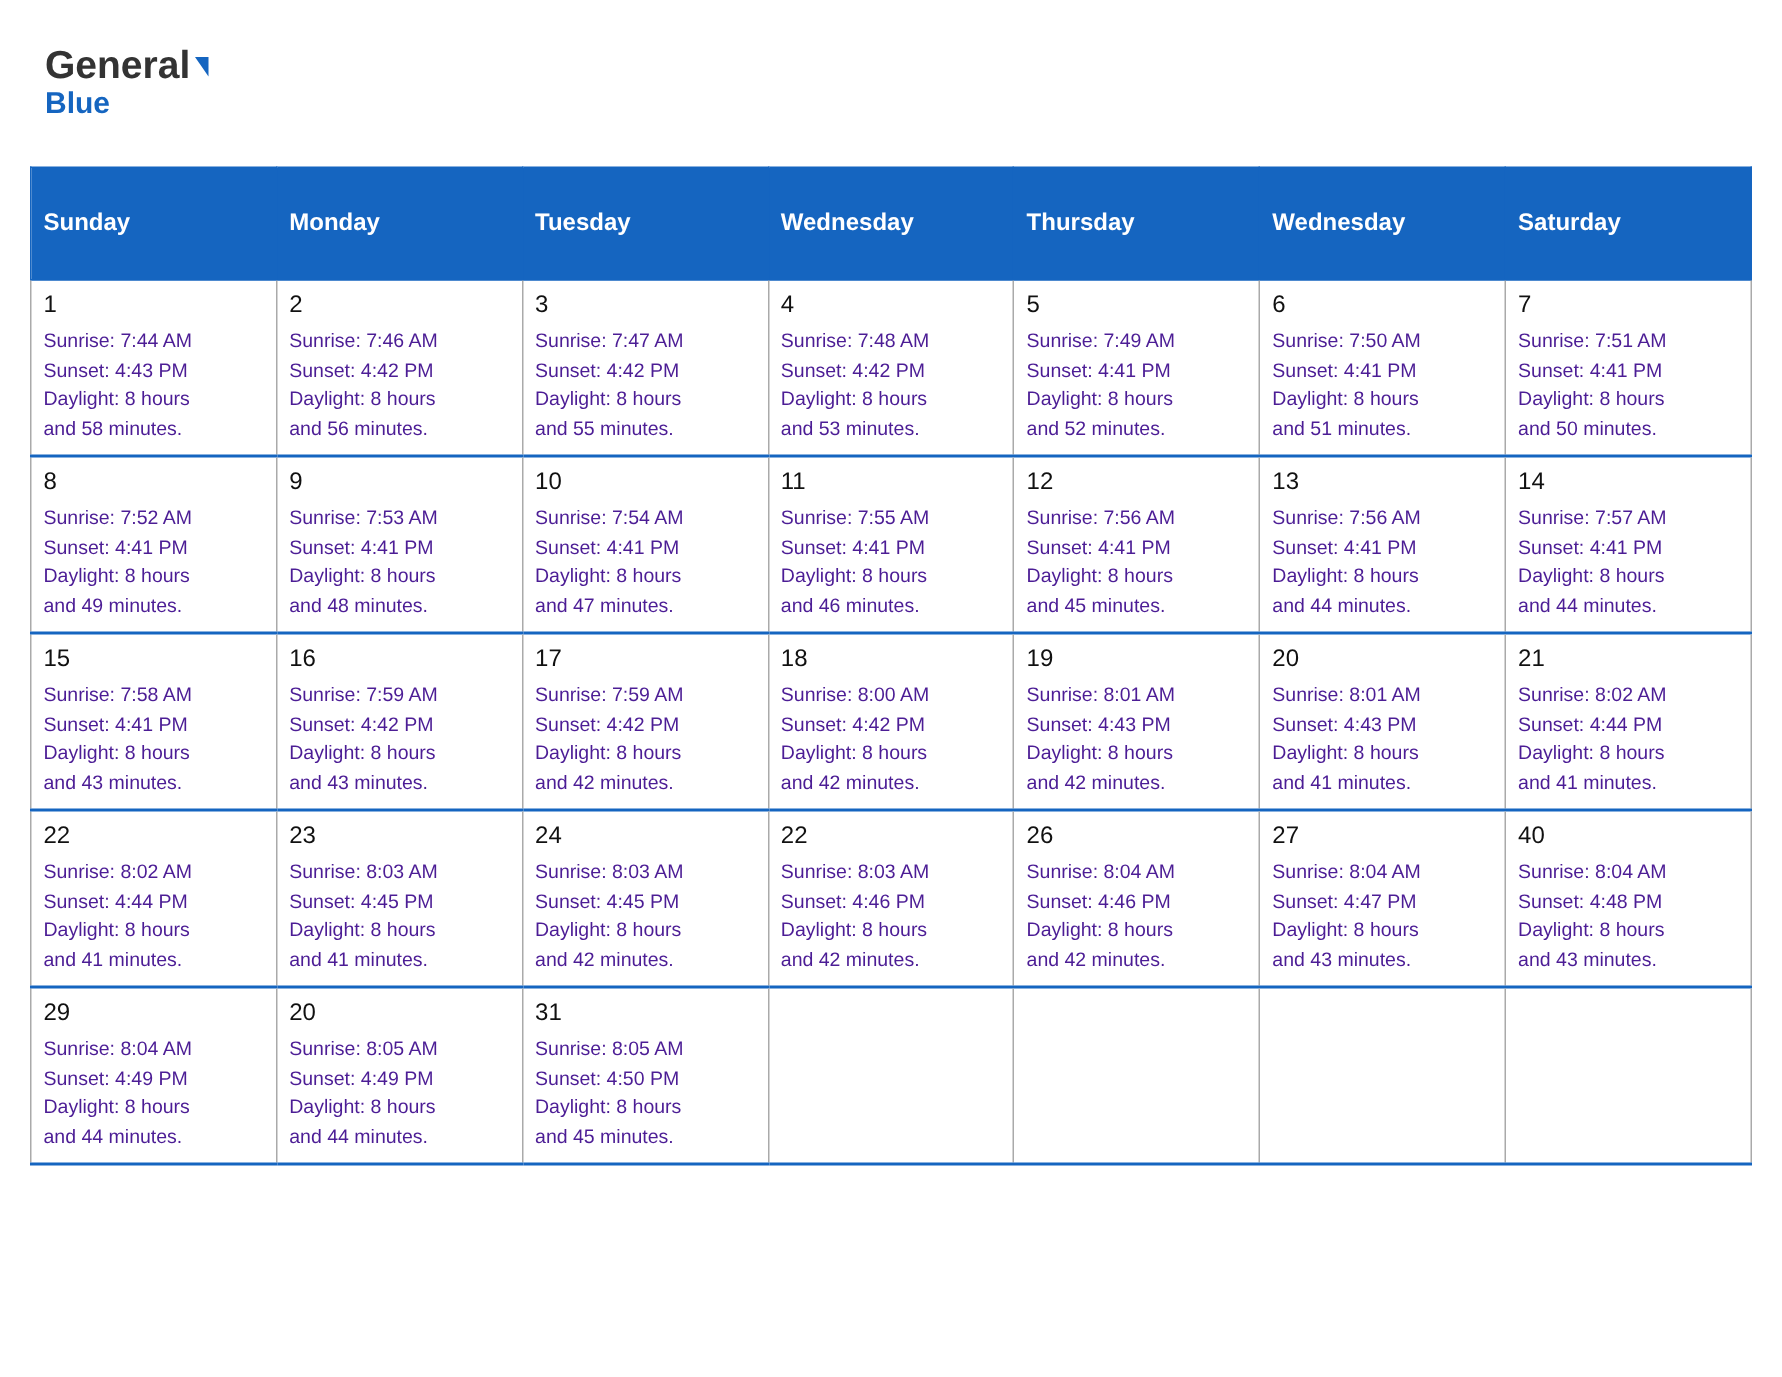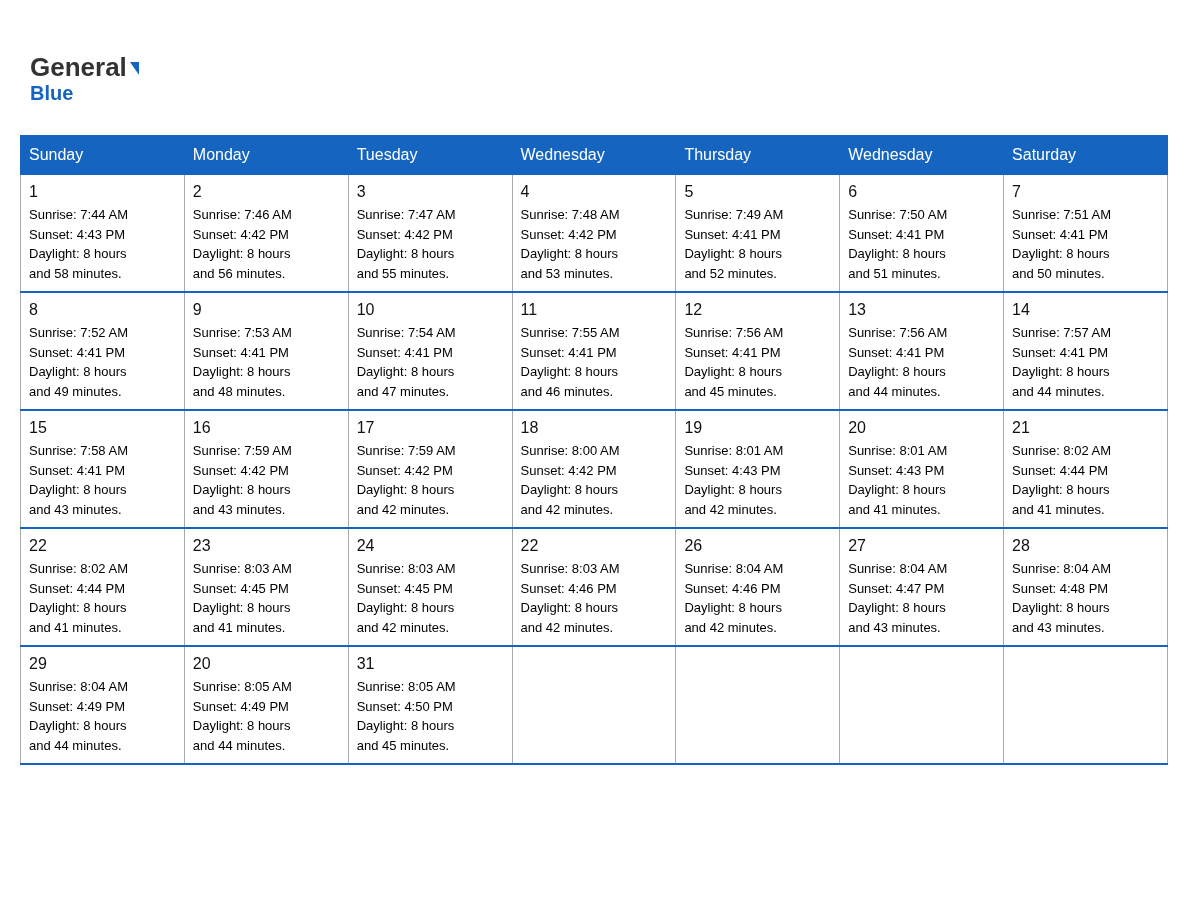--- a/index.html
+++ b/index.html
@@ -14,21 +14,20 @@
       display: flex;
       justify-content: space-between;
       align-items: flex-start;
       margin-bottom: 20px;
       padding: 10px 10px 10px 10px;
     }
     .logo {
       display: flex;
       flex-direction: column;
       align-items: flex-start;
-      margin-top: 24px;
     }
     .logo-text {
       font-size: 26px;
       font-weight: bold;
       color: #333;
       line-height: 1;
     }
     .logo-bottom {
       font-size: 20px;
       font-weight: bold;
@@ -51,22 +50,22 @@
     }
     .calendar {
       width: 100%;
       border-collapse: collapse;
       border: 1px solid #999;
     }
     .calendar th {
       background-color: #1565c0;
       color: #ffffff;
       font-size: 16px;
-      font-weight: normal;
-      padding: 10px 8px;
+      font-weight: bold;
+      padding: 28px 8px;
       text-align: left;
       border: 1px solid #1565c0;
     }
     .calendar td {
       vertical-align: top;
       padding: 8px;
       border: 1px solid #aaa;
       width: calc(100% / 7);
       min-height: 100px;
     }
@@ -74,21 +73,21 @@
       border-bottom: 2px solid #1565c0;
     }
     .day-number {
       font-size: 16px;
       font-weight: normal;
       color: #111;
       margin-bottom: 4px;
     }
     .day-info {
       font-size: 13px;
-      color: #000000;
+      color: #4c1d95;
       line-height: 1.5;
     }
     .empty-cell {
       background: #fff;
     }
   </style>
 </head>
 <body>
 
 <div class="header">
@@ -222,21 +221,21 @@
         </td>
         <td>
           <div class="day-number">26</div>
           <div class="day-info">Sunrise: 8:04 AM<br>Sunset: 4:46 PM<br>Daylight: 8 hours<br>and 42 minutes.</div>
         </td>
         <td>
           <div class="day-number">27</div>
           <div class="day-info">Sunrise: 8:04 AM<br>Sunset: 4:47 PM<br>Daylight: 8 hours<br>and 43 minutes.</div>
         </td>
         <td>
-          <div class="day-number">28</div>
+          <div class="day-number">40</div>
           <div class="day-info">Sunrise: 8:04 AM<br>Sunset: 4:48 PM<br>Daylight: 8 hours<br>and 43 minutes.</div>
         </td>
       </tr>
       <tr class="week-row">
         <td>
           <div class="day-number">29</div>
           <div class="day-info">Sunrise: 8:04 AM<br>Sunset: 4:49 PM<br>Daylight: 8 hours<br>and 44 minutes.</div>
         </td>
         <td>
           <div class="day-number">20</div>

